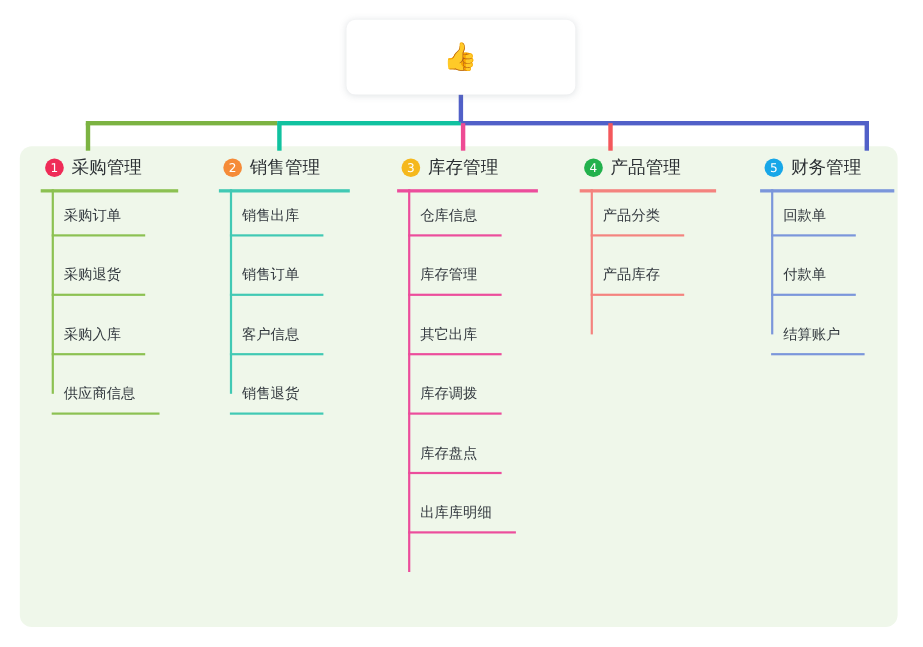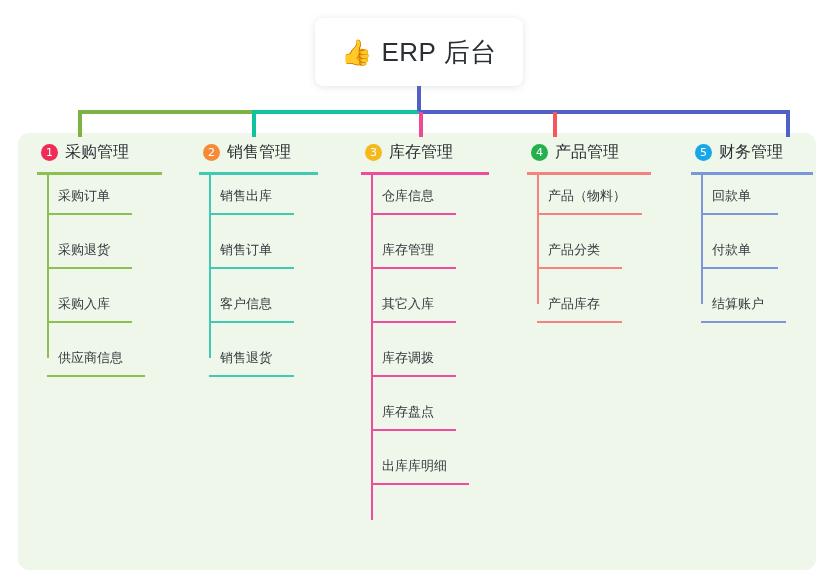--- a/index.html
+++ b/index.html
@@ -175,21 +175,20 @@
 </style>
 </head>
 <body>
 
 <div id="root">
 
   <div class="panel"></div>
 
   <div class="title-card">
     <span class="title-emoji">👍</span>
-    <span class="title-text">ERP 后台</span>
   </div>
 
   <div class="stem"></div>
 
   <div id="bus-layer">
       <div class="bus-seg" style="left: 78px; width: 174px; background: rgb(124, 179, 66);"></div>
       <div class="bus-seg" style="left: 252px; width: 167px; background: rgb(17, 194, 160);"></div>
       <div class="bus-seg" style="left: 419px; width: 371px; background: rgb(81, 96, 200);"></div>
       <div class="drop" style="left: 78px; background: rgb(124, 179, 66);"></div>
       <div class="drop" style="left: 252px; background: rgb(17, 194, 160);"></div>
@@ -261,21 +260,21 @@
         <div class="items">
           <div class="item">
             <span class="item-label">仓库信息</span>
             <div class="item-rule" style="width: 85px; background: rgb(236, 77, 156);"></div>
           </div>
           <div class="item">
             <span class="item-label">库存管理</span>
             <div class="item-rule" style="width: 85px; background: rgb(236, 77, 156);"></div>
           </div>
           <div class="item">
-            <span class="item-label">其它入库</span>
+            <span class="item-label">其它出库</span>
             <div class="item-rule" style="width: 85px; background: rgb(236, 77, 156);"></div>
           </div>
           <div class="item">
             <span class="item-label">库存调拨</span>
             <div class="item-rule" style="width: 85px; background: rgb(236, 77, 156);"></div>
           </div>
           <div class="item">
             <span class="item-label">库存盘点</span>
             <div class="item-rule" style="width: 85px; background: rgb(236, 77, 156);"></div>
           </div>
@@ -287,24 +286,20 @@
       </div>
       <div class="column" style="left: 490px;">
         <div class="col-head">
           <span class="badge" style="background: rgb(34, 177, 76);">4</span>
           <span class="col-title">产品管理</span>
         </div>
         <div class="col-rule" style="width: 124px; background: rgb(244, 131, 127);"></div>
         <div class="col-trunk" style="height: 132px; background: rgb(244, 131, 127);"></div>
         <div class="items">
           <div class="item">
-            <span class="item-label">产品（物料）</span>
-            <div class="item-rule" style="width: 105px; background: rgb(244, 131, 127);"></div>
-          </div>
-          <div class="item">
             <span class="item-label">产品分类</span>
             <div class="item-rule" style="width: 85px; background: rgb(244, 131, 127);"></div>
           </div>
           <div class="item">
             <span class="item-label">产品库存</span>
             <div class="item-rule" style="width: 85px; background: rgb(244, 131, 127);"></div>
           </div>
         </div>
       </div>
       <div class="column" style="left: 654px;">

